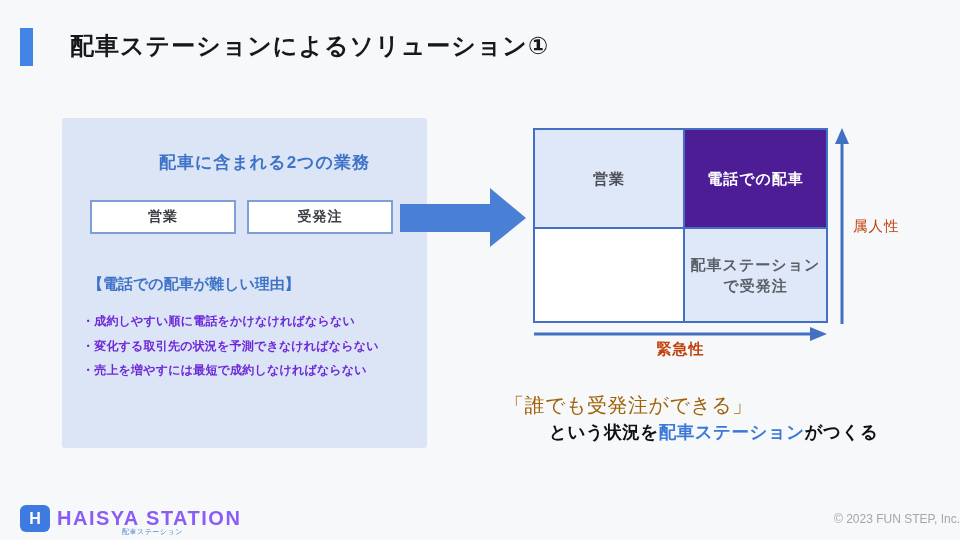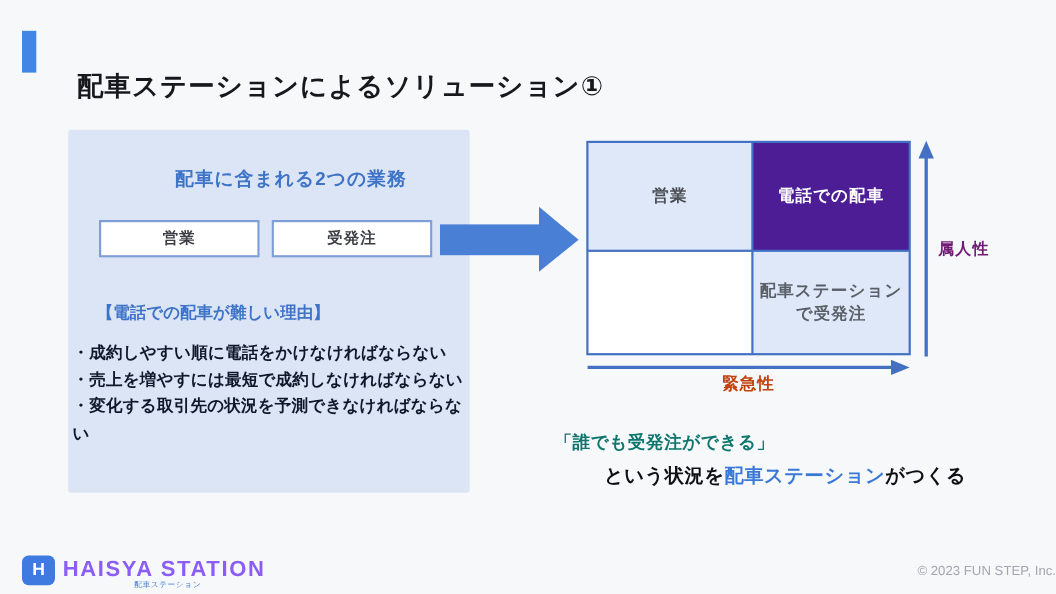--- a/index.html
+++ b/index.html
@@ -12,21 +12,21 @@
     color: #17181c;
   }
 
   
   .accent-bar {
     position: absolute; left: 20px; top: 28px;
     width: 13px; height: 38px; background: #4285e4;
   }
   .slide-title {
     position: absolute; left: 70px; top: 30px;
-    font-size: 24px; font-weight: bold; letter-spacing: 1px; margin-top: 32px;
+    font-size: 24px; font-weight: bold; letter-spacing: 1px;
   }
 
   
   .left-panel {
     position: absolute; left: 62px; top: 118px;
     width: 365px; height: 330px;
     background: #dbe5f5; border-radius: 3px;
   }
   .panel-header {
     position: absolute; left: 0; top: 33px; width: 100%;
@@ -42,22 +42,22 @@
     background: #ffffff; border: 2px solid #7d9ed6;
     display: flex; align-items: center; justify-content: center;
     font-size: 14px; font-weight: bold; color: #3b3e44;
     letter-spacing: 1px;
   }
   .reason-heading {
     position: absolute; left: 26px; top: 157px;
     font-size: 15px; font-weight: bold; color: #3e73c8;
   }
   .bullet-list {
-    position: absolute; left: 4px; top: 191px;
-    font-size: 15px; font-weight: bold; color: #0f172a;
+    position: absolute; left: 20px; top: 191px;
+    font-size: 12px; font-weight: bold; color: #6d28d9;
     line-height: 24.5px; letter-spacing: 0.2px;
   }
 
   
   .big-arrow {
     position: absolute; left: 400px; top: 187px;
     width: 127px; height: 61px;
   }
 
   
@@ -77,33 +77,33 @@
     line-height: 21px; text-align: center;
   }
   .cell-light { background: #dee8f8; color: #4b4e55; }
   .cell-strong { background: #4c1d95; color: #ffffff; }
   .cell-white { background: #ffffff; }
   .cell-muted { background: #dee8f8; color: #5a5e66; }
 
   .y-axis-arrow { position: absolute; left: 834px; top: 128px; }
   .y-axis-label {
     position: absolute; left: 853px; top: 217px;
-    font-size: 14.5px; font-weight: bold; color: #701a75; letter-spacing: 1px;
+    font-size: 14.5px; font-weight: normal; color: #c2410c; letter-spacing: 1px;
   }
   .x-axis-arrow { position: absolute; left: 534px; top: 327px; }
   .x-axis-label {
     position: absolute; left: 533px; top: 340px; width: 295px;
     text-align: center; font-size: 15px; font-weight: bold;
     color: #c2410c; letter-spacing: 1px;
   }
 
   
   .message-line1 {
     position: absolute; left: 504px; top: 392px;
-    font-size: 16px; font-weight: bold; color: #0f766e; letter-spacing: 0.5px;
+    font-size: 20px; font-weight: normal; color: #a16207; letter-spacing: 0.5px;
   }
   .message-line2 {
     position: absolute; left: 549px; top: 420px;
     font-size: 17.5px; font-weight: bold; color: #0f1013; letter-spacing: 0.5px;
   }
   .message-highlight { color: #3b78d8; }
 
   
   .logo-mark {
     position: absolute; left: 20px; top: 505px;
@@ -133,22 +133,22 @@
 
 <div class="left-panel">
   <div class="panel-header">配車に含まれる2つの業務</div>
   <div class="task-boxes">
     <div class="task-box">営業</div>
     <div class="task-box">受発注</div>
   </div>
   <div class="reason-heading">【電話での配車が難しい理由】</div>
   <div class="bullet-list">
     <div>・成約しやすい順に電話をかけなければならない</div>
+    <div>・変化する取引先の状況を予測できなければならない</div>
     <div>・売上を増やすには最短で成約しなければならない</div>
-    <div>・変化する取引先の状況を予測できなければならない</div>
   </div>
 </div>
 
 <svg class="big-arrow" width="127" height="61" viewBox="0 0 127 61">
   <rect x="0" y="17" width="90" height="28" fill="#4a7fd6"></rect>
   <polygon points="90,1 126,31 90,60" fill="#4a7fd6"></polygon>
 </svg>
 
 <div class="matrix">
   <div class="matrix-cell cell-light">営業</div>

